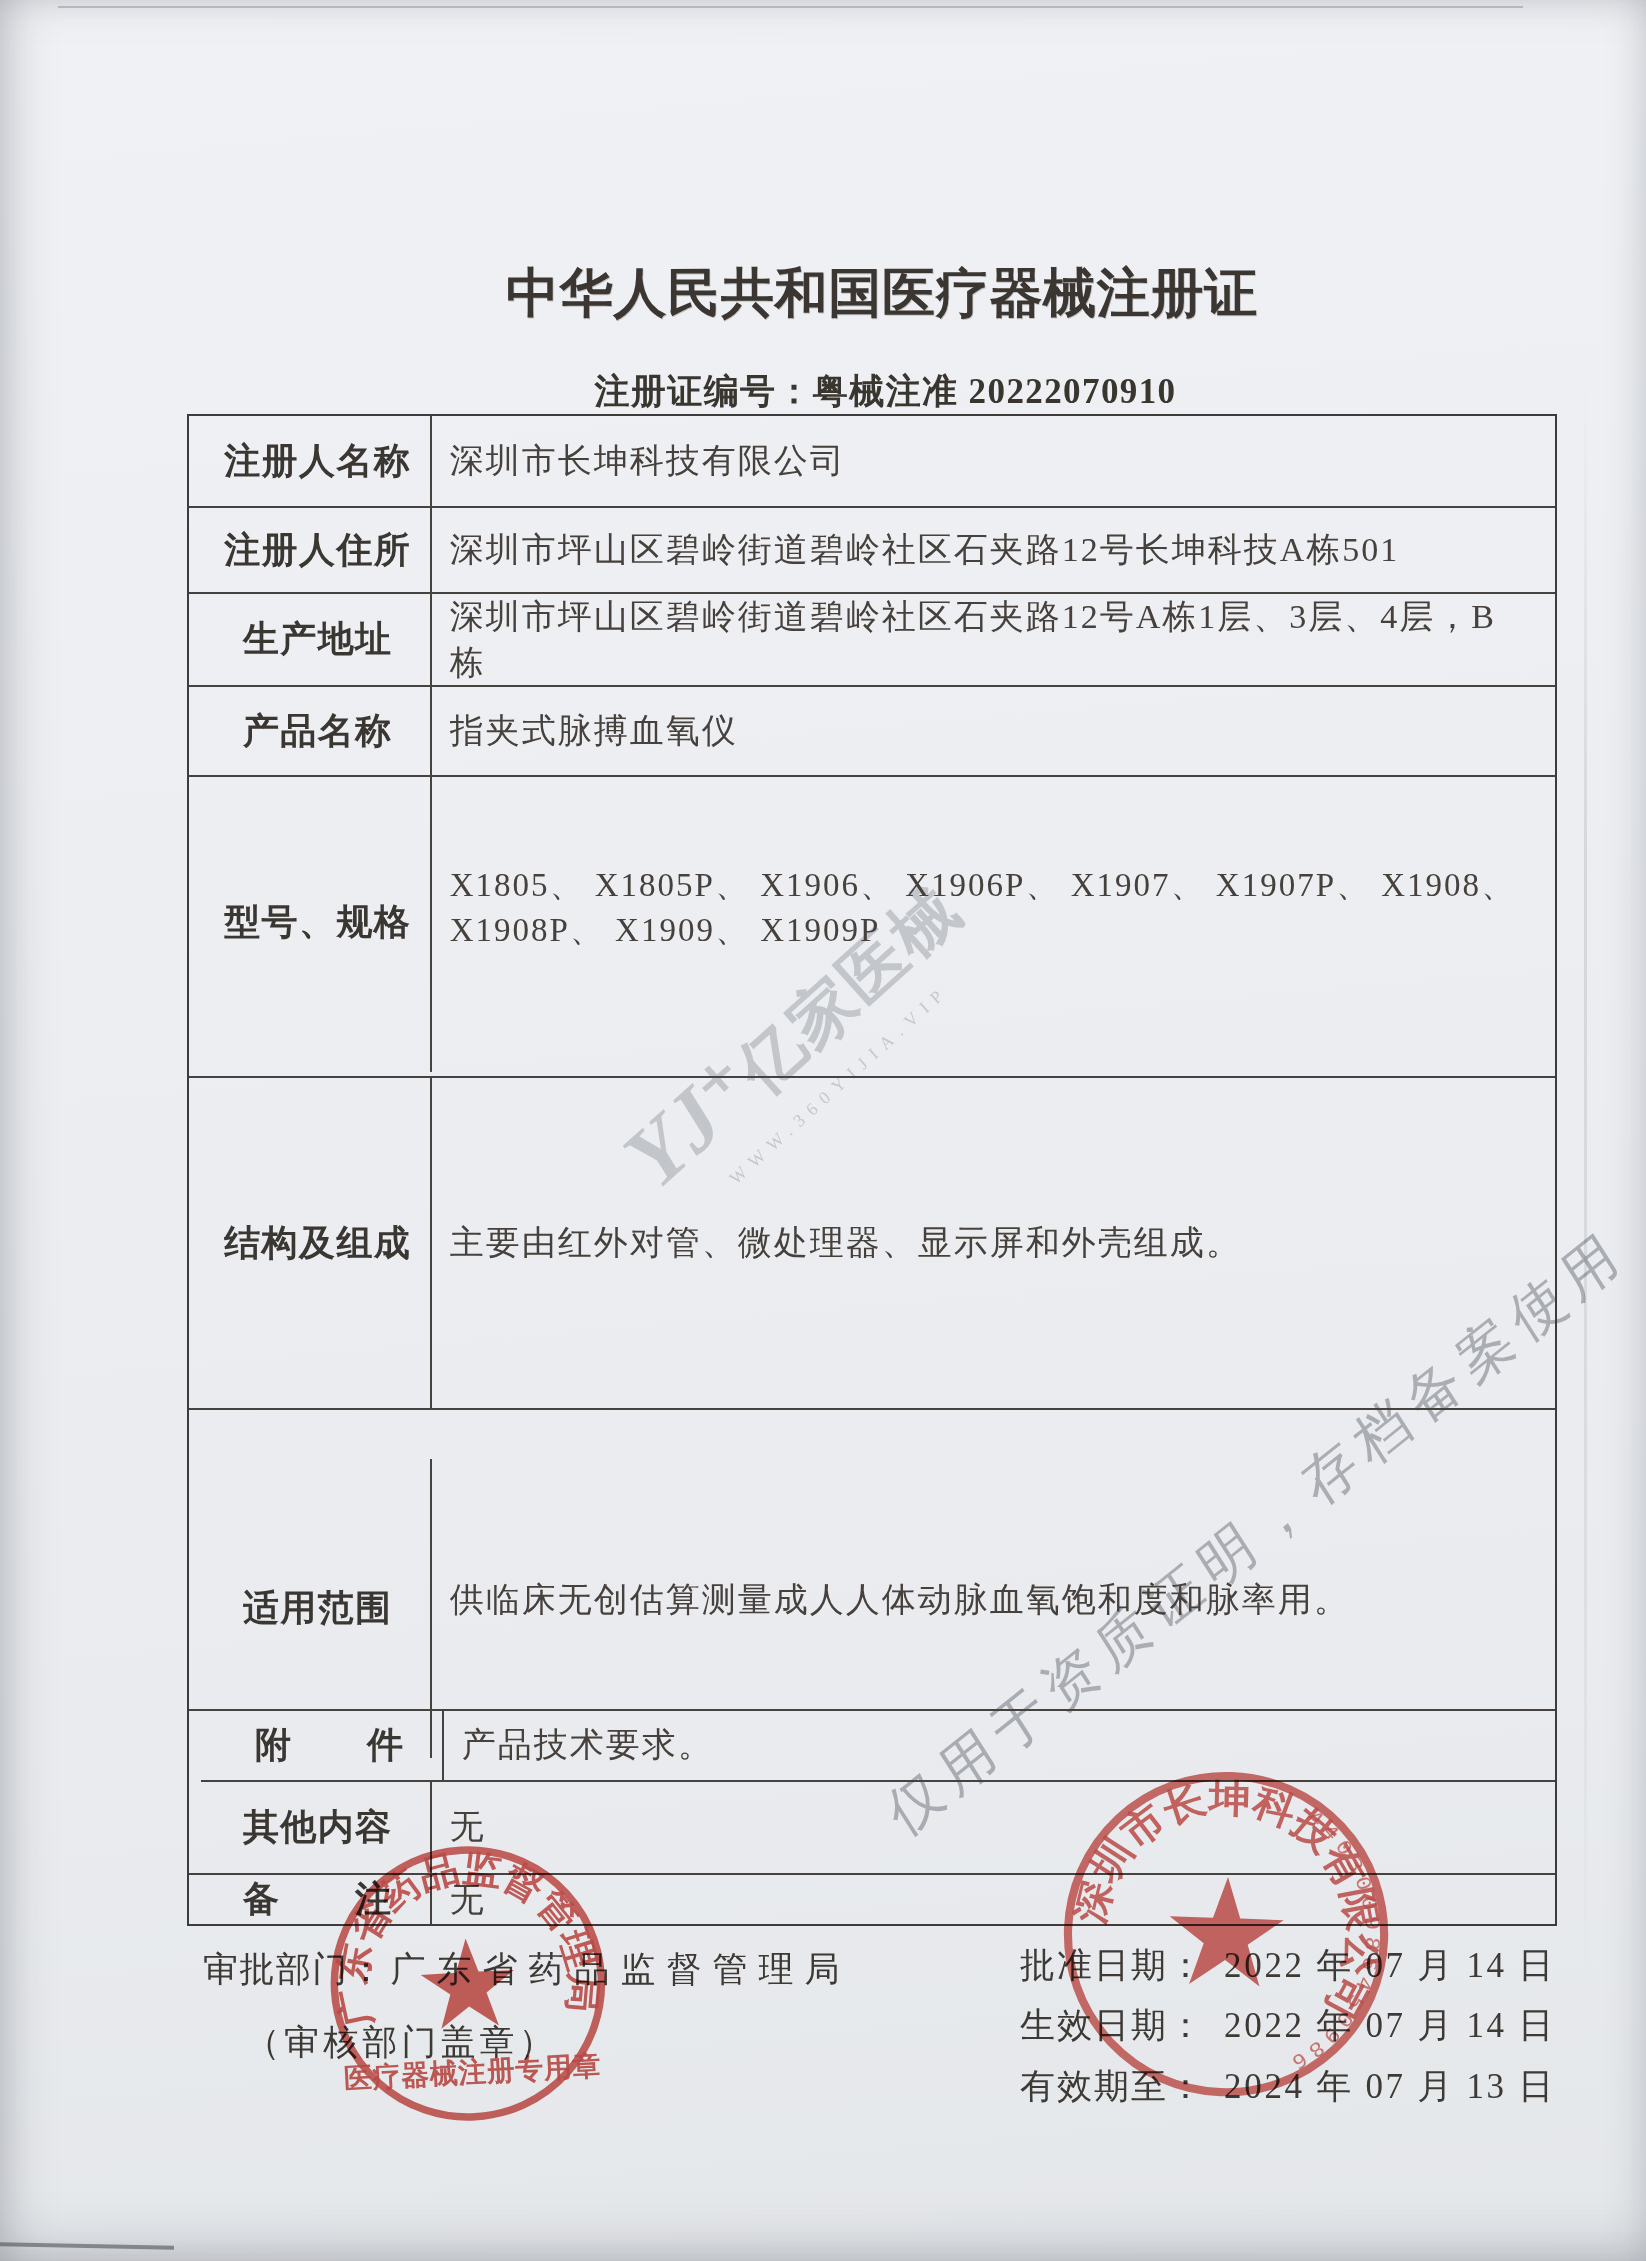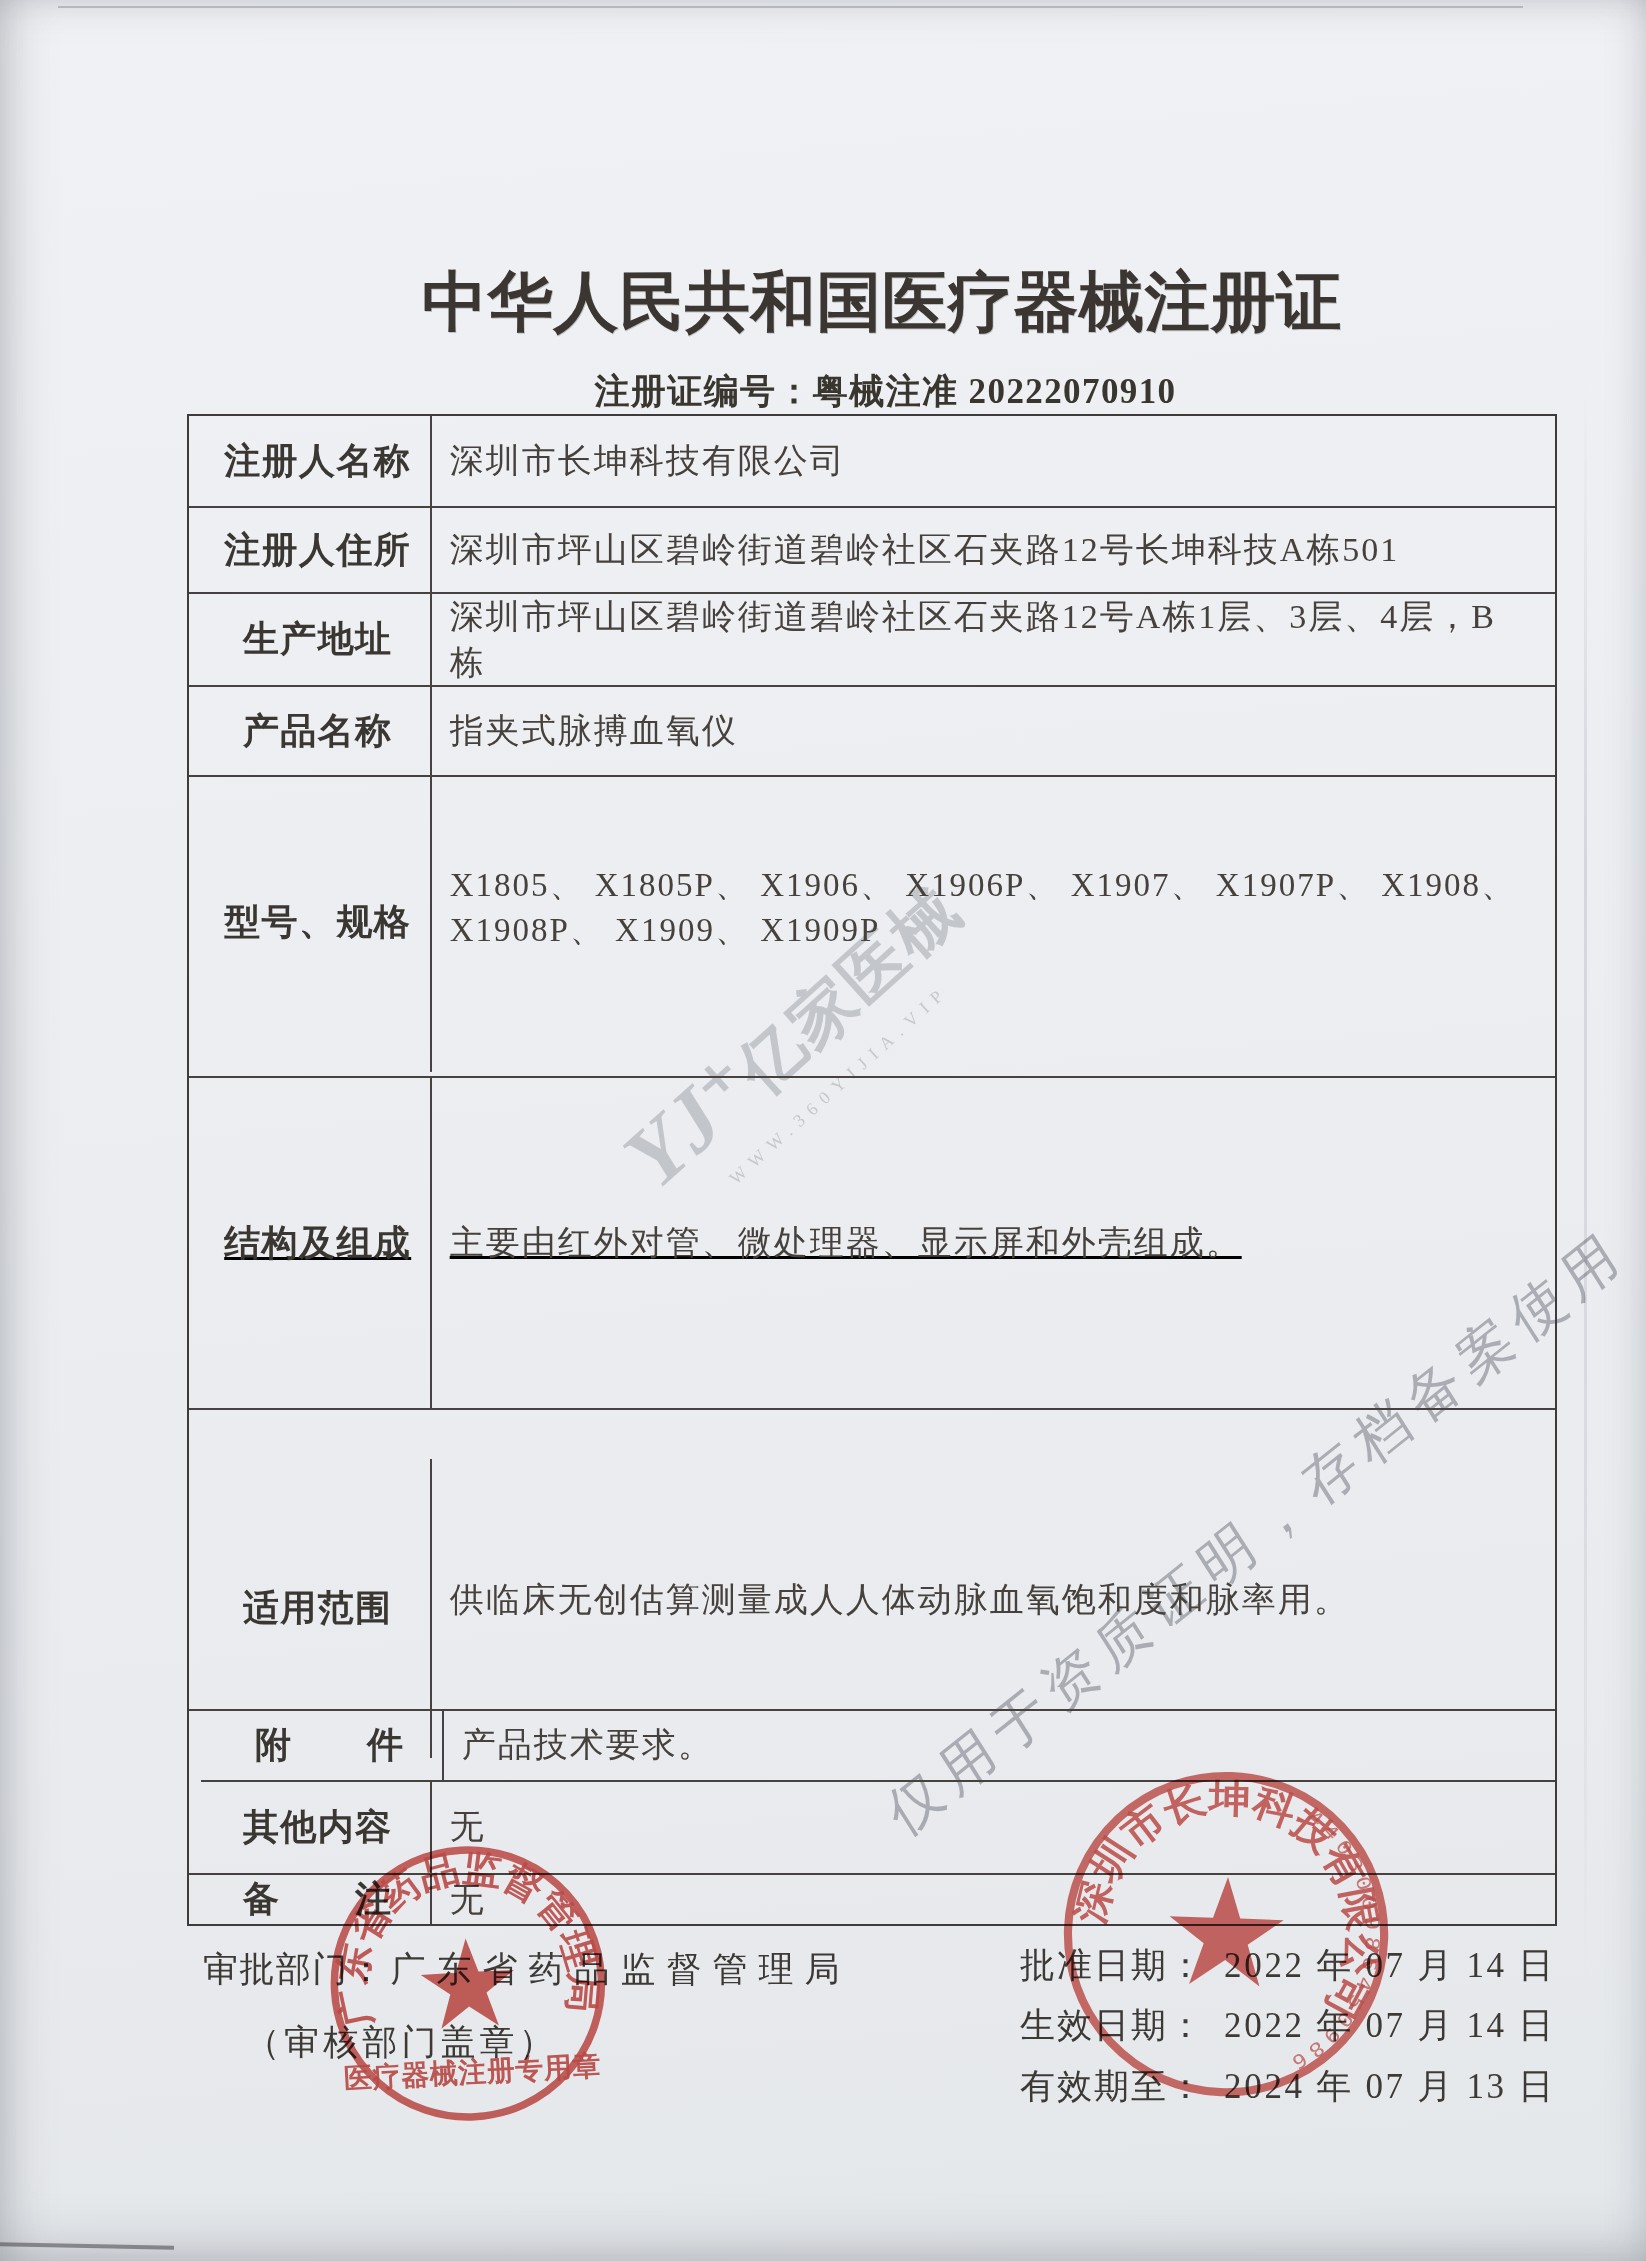--- a/index.html
+++ b/index.html
@@ -15,21 +15,21 @@
   }
   .scan-top-line { position:absolute; left:58px; top:6.1px; width:1465px; height:2px;
     background:rgba(90,90,95,.30); }
   .scan-corner-mark { position:absolute; left:0; top:2244px; width:174px; height:4.1px;
     background:rgba(70,70,75,.55); transform:rotate(1.2deg); }
   .crease-right { position:absolute; top:382px; left:1584px; width:2.7px; height:1602px;
     background:linear-gradient(180deg,rgba(150,155,165,0) 0%,rgba(150,155,165,.28) 30%,rgba(150,155,165,.20) 70%,rgba(150,155,165,0) 100%); }
 
   .doc-title {
     position:absolute; left:129px; top:258px; width:1506px; text-align:center;
-    font-size:65px; font-weight:bold; color:#3b3631; letter-spacing:0.7px;
+    font-size:53px; font-weight:bold; color:#3b3631; letter-spacing:0.7px;
     text-shadow:0.7px 0.7px 0 rgba(60,55,50,.25);
   }
   .cert-no-line {
     position:absolute; left:136px; top:368px; width:1499px; text-align:center;
     font-size:35px; font-weight:bold; color:#39352f; letter-spacing:1.4px;
   }
 
   .cert-table {
     position:absolute; left:187px; top:414px; width:1370px; height:1512px;
     border:2.7px solid #3e3c3a; display:flex; flex-direction:column;
@@ -41,21 +41,21 @@
     display:flex; align-items:center; justify-content:center; padding-left:16.4px;
     font-size:36px; font-weight:bold; color:#3a3632; letter-spacing:1.4px;
   }
   .cell-value {
     flex:1; display:flex; flex-direction:column; justify-content:center;
     padding:0 37px 0 17.7px;
     font-size:34px; color:#46413c; letter-spacing:2px; line-height:1.35;
     white-space:pre-wrap;
   }
   .r1 { height:93px; } .r2 { height:87px; } .r3 { height:93px; }
-  .r4 { height:91px; } .r5 { height:303px; } .r6 { height:336px;text-decoration:underline; }
+  .r4 { height:91px; } .r5 { height:303px; } .r6 { height:336px; }
   .r7 { height:303px; } .r8 { height:72px;margin-left:12px; } .r9 { height:94px; }
   .r10 { height:92px; flex:1; }
   .r5 .cell-value { transform:translateY(-19px); font-size:33px; line-height:45px; }
   .r5 .cell-label { transform:translateY(-4.1px); }
   .r7 .cell-value { transform:translateY(40px); }
   .r7 .cell-label { transform:translateY(49px); }
 
   .footer-text { position:absolute; font-size:35px; color:#3d3935; white-space:nowrap; }
   .ft-dept { left:203px; top:1946px; }
   .ft-dept .seg-label { letter-spacing:1.4px; }

